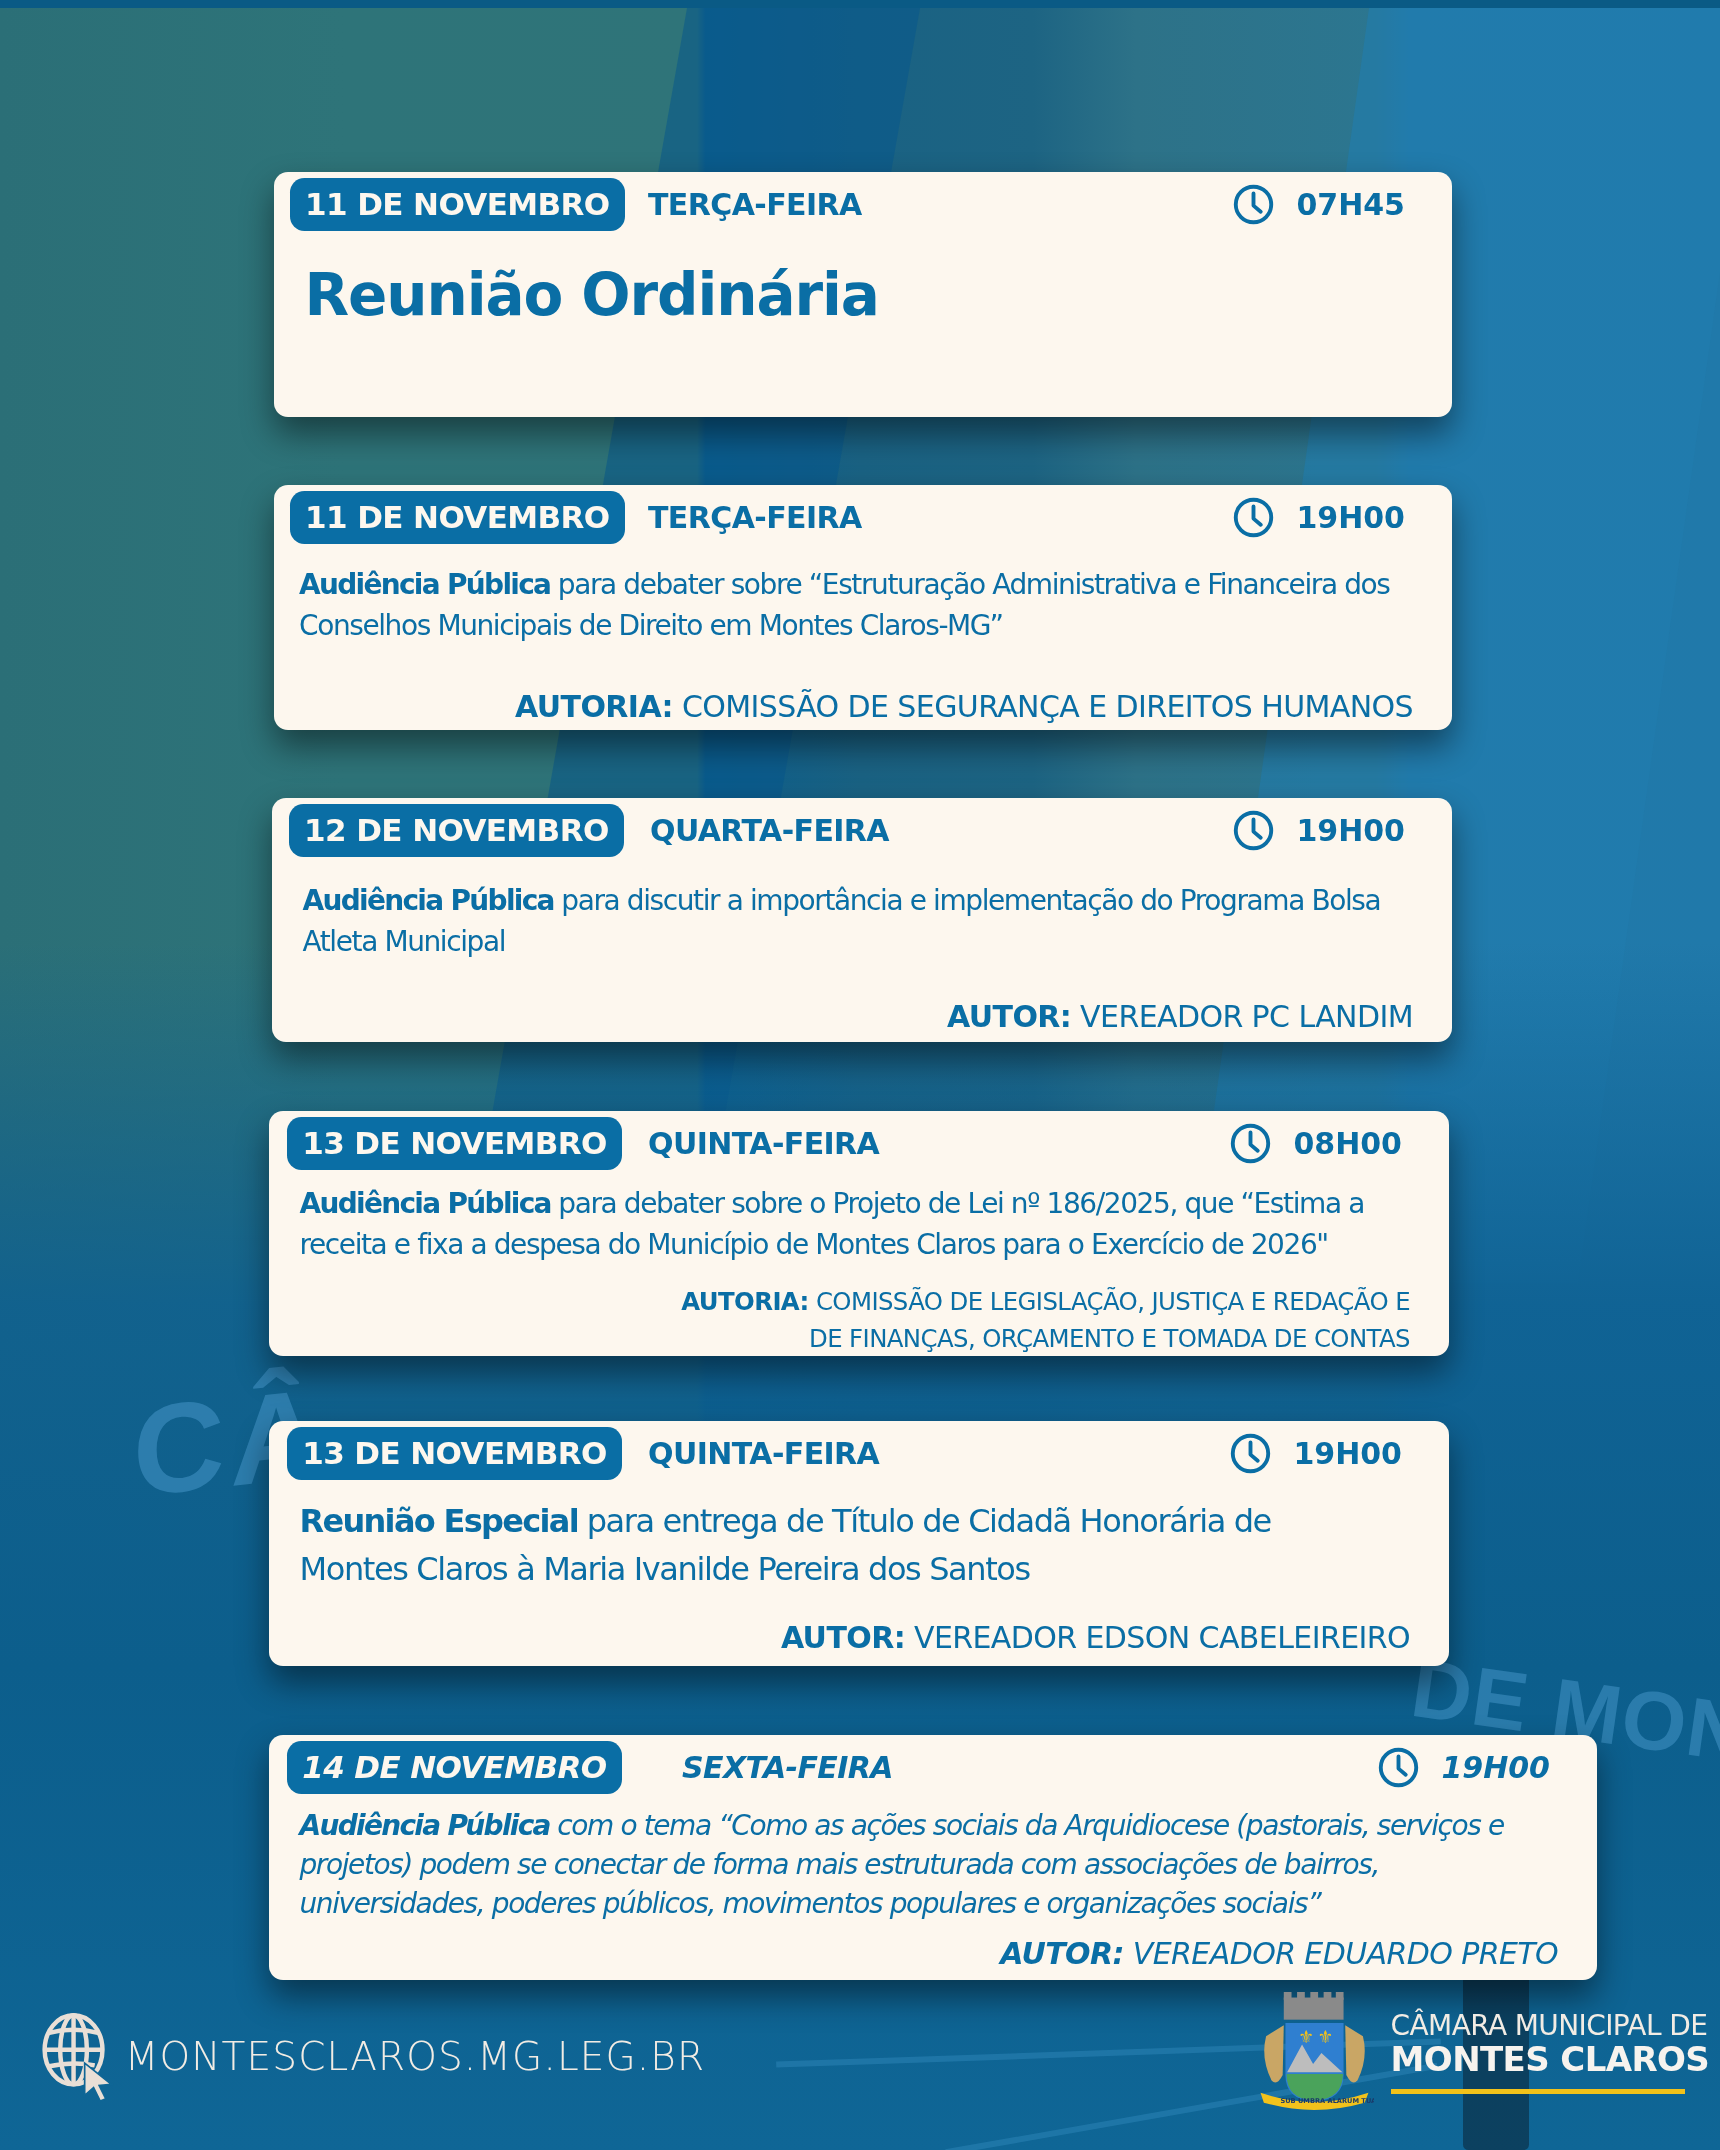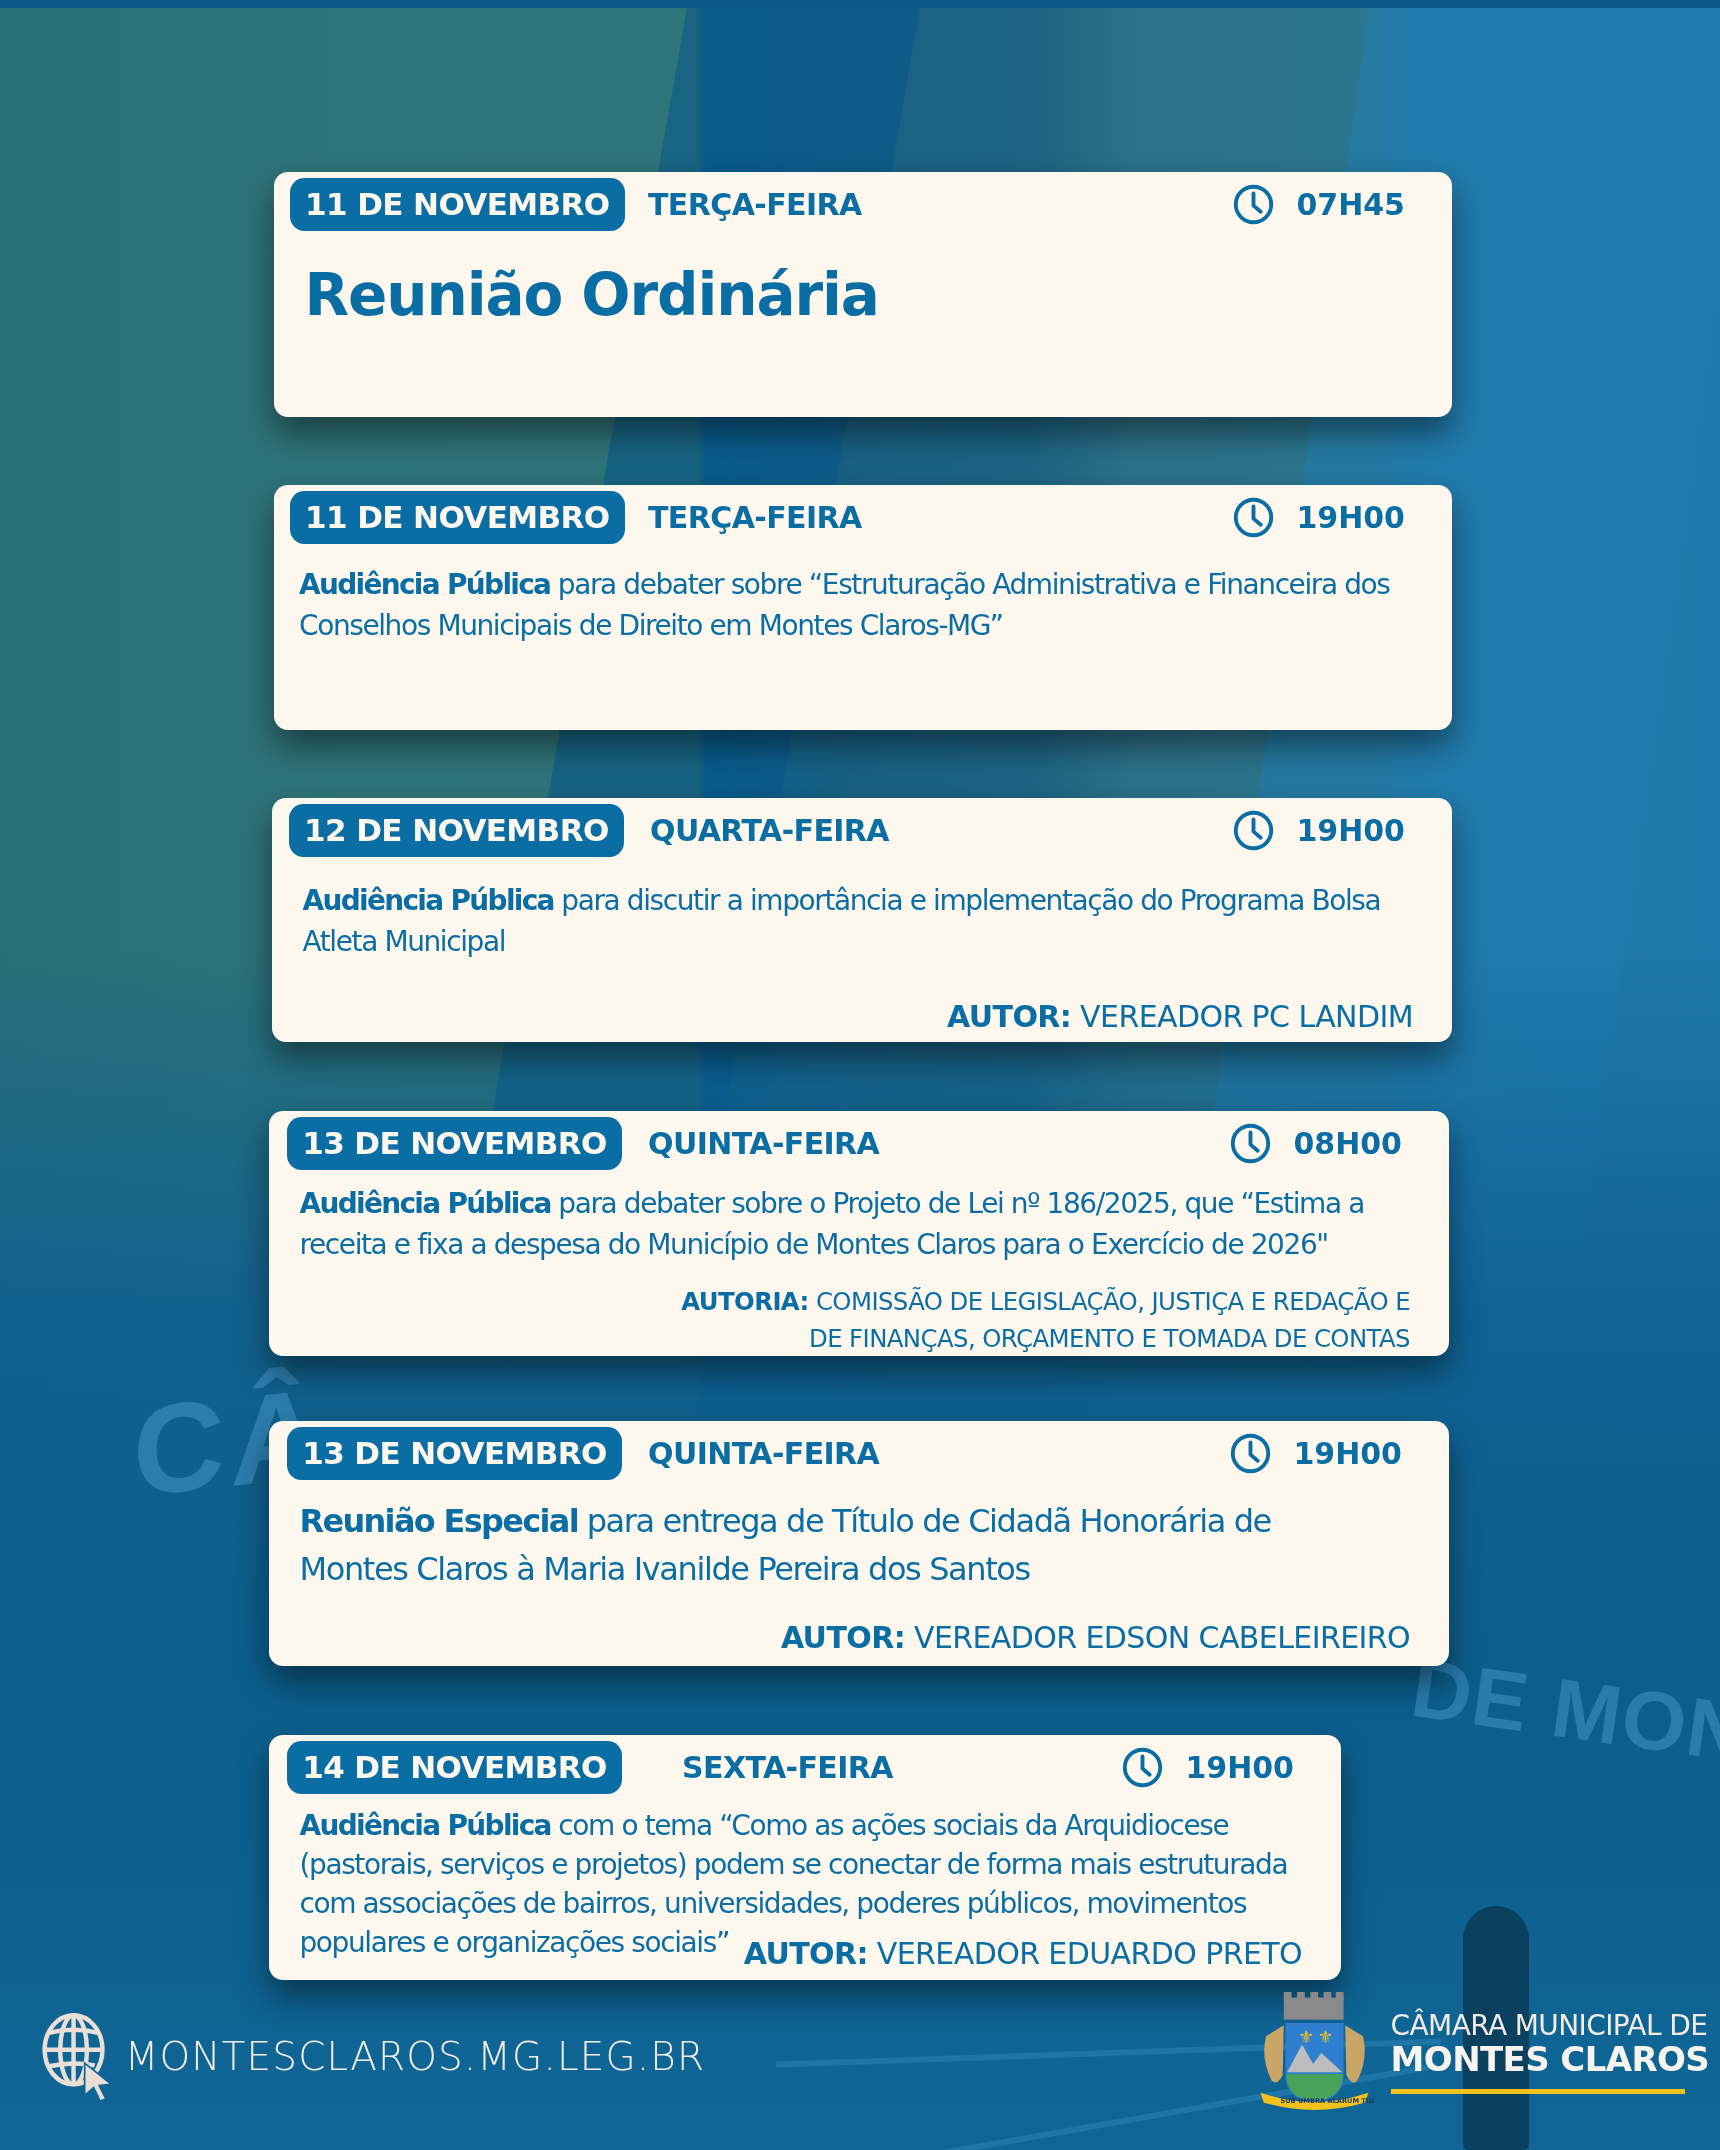--- a/index.html
+++ b/index.html
@@ -71,20 +71,21 @@
   <div class="badge">11 DE NOVEMBRO</div>
   <div class="weekday" style="left:374px;">TERÇA-FEIRA</div>
   <div class="time">
     <svg class="clock" viewBox="0 0 74 74">
         <circle cx="37" cy="37" r="32" fill="none" stroke="#0a6ea5" stroke-width="7"></circle>
         <path d="M37 17 V39 L50 50" fill="none" stroke="#0a6ea5" stroke-width="7" stroke-linecap="round" stroke-linejoin="round"></path>
       </svg>
     <span>19H00</span>
   </div>
   <div class="desc" style="top:79px;"><b>Audiência Pública</b><span> para debater sobre “Estruturação Administrativa e Financeira dos Conselhos Municipais de Direito em Montes Claros-MG”</span></div>
+  <div class="author" style="top:204px;"><b>AUTORIA:</b><span> COMISSÃO DE SEGURANÇA E DIREITOS HUMANOS</span></div>
 </div>
 
 <div class="card" style="left:272px;top:798px;width:1180px;height:244px;">
   <div class="badge" style="left:16.6px;">12 DE NOVEMBRO</div>
   <div class="weekday" style="left:378px;">QUARTA-FEIRA</div>
   <div class="time">
     <svg class="clock" viewBox="0 0 74 74">
         <circle cx="37" cy="37" r="32" fill="none" stroke="#0a6ea5" stroke-width="7"></circle>
         <path d="M37 17 V39 L50 50" fill="none" stroke="#0a6ea5" stroke-width="7" stroke-linecap="round" stroke-linejoin="round"></path>
       </svg>
@@ -118,21 +119,21 @@
     <svg class="clock" viewBox="0 0 74 74">
         <circle cx="37" cy="37" r="32" fill="none" stroke="#0a6ea5" stroke-width="7"></circle>
         <path d="M37 17 V39 L50 50" fill="none" stroke="#0a6ea5" stroke-width="7" stroke-linecap="round" stroke-linejoin="round"></path>
       </svg>
     <span>19H00</span>
   </div>
   <div class="desc big" style="top:76px;left:30.5px;right:100px;"><b>Reunião Especial</b><span> para entrega de Título de Cidadã Honorária de Montes Claros à Maria Ivanilde Pereira dos Santos</span></div>
   <div class="author" style="top:199px;"><b>AUTOR:</b><span> VEREADOR EDSON CABELEIREIRO</span></div>
 </div>
 
-<div class="card" style="left:269px;top:1735px;width:1072px;height:245px;">
+<div class="card" style="left:269px;top:1735px;width:1328px;height:245px;font-style:italic;">
   <div class="badge" style="left:17.7px;">14 DE NOVEMBRO</div>
   <div class="weekday" style="left:382px;margin-left:31px;">SEXTA-FEIRA</div>
   <div class="time">
     <svg class="clock" viewBox="0 0 74 74">
         <circle cx="37" cy="37" r="32" fill="none" stroke="#0a6ea5" stroke-width="7"></circle>
         <path d="M37 17 V39 L50 50" fill="none" stroke="#0a6ea5" stroke-width="7" stroke-linecap="round" stroke-linejoin="round"></path>
       </svg>
     <span>19H00</span>
   </div>
   <div class="desc" style="top:71px;left:30.5px;right:33px;line-height:39px;"><b>Audiência Pública</b><span> com o tema “Como as ações sociais da Arquidiocese (pastorais, serviços e projetos) podem se conectar de forma mais estruturada com associações de bairros, universidades, poderes públicos, movimentos populares e organizações sociais”</span></div>

